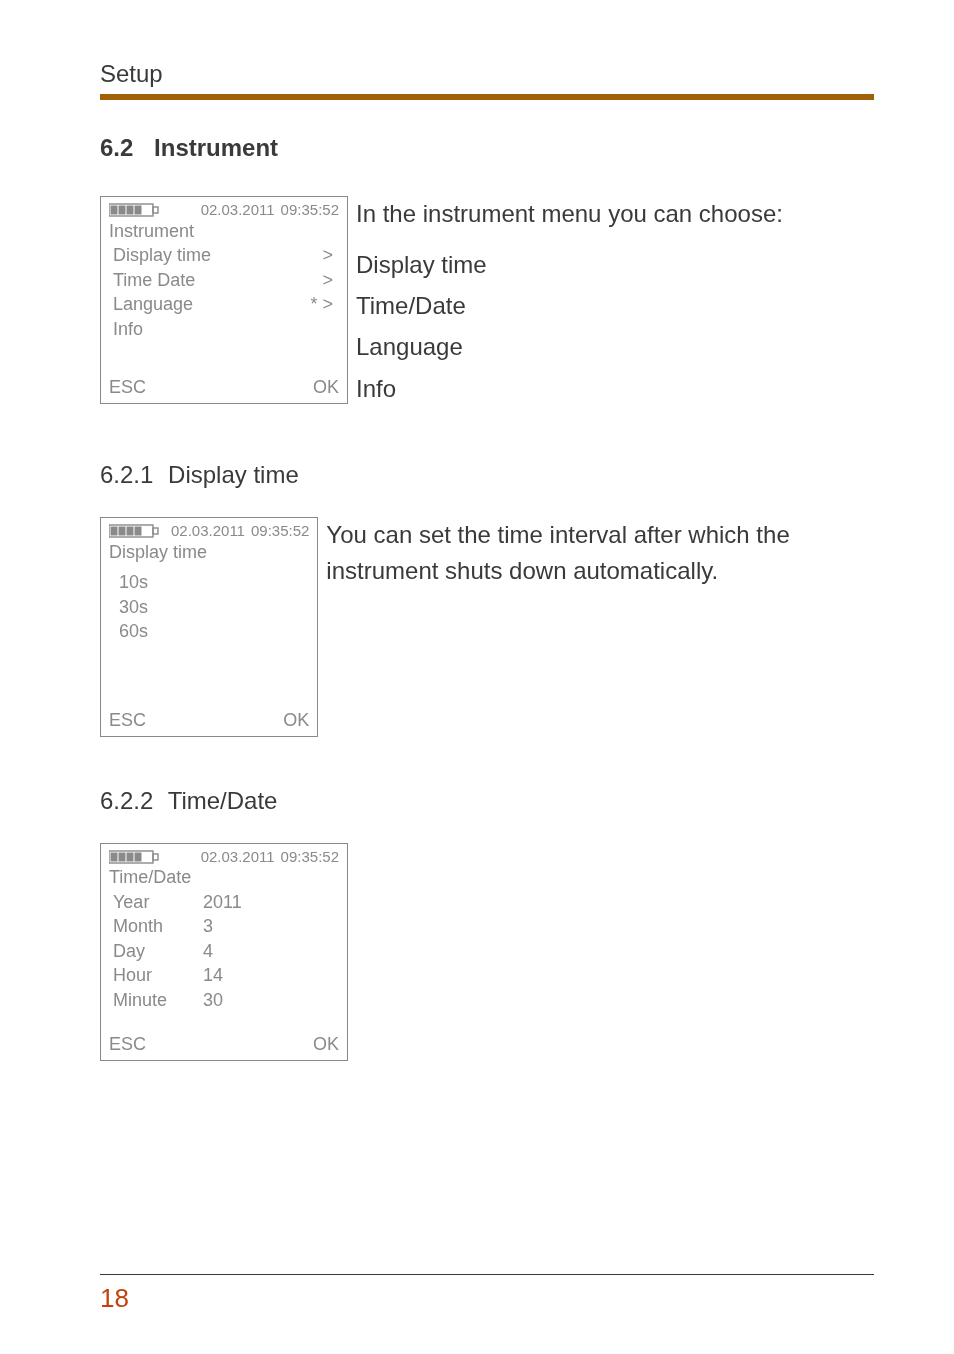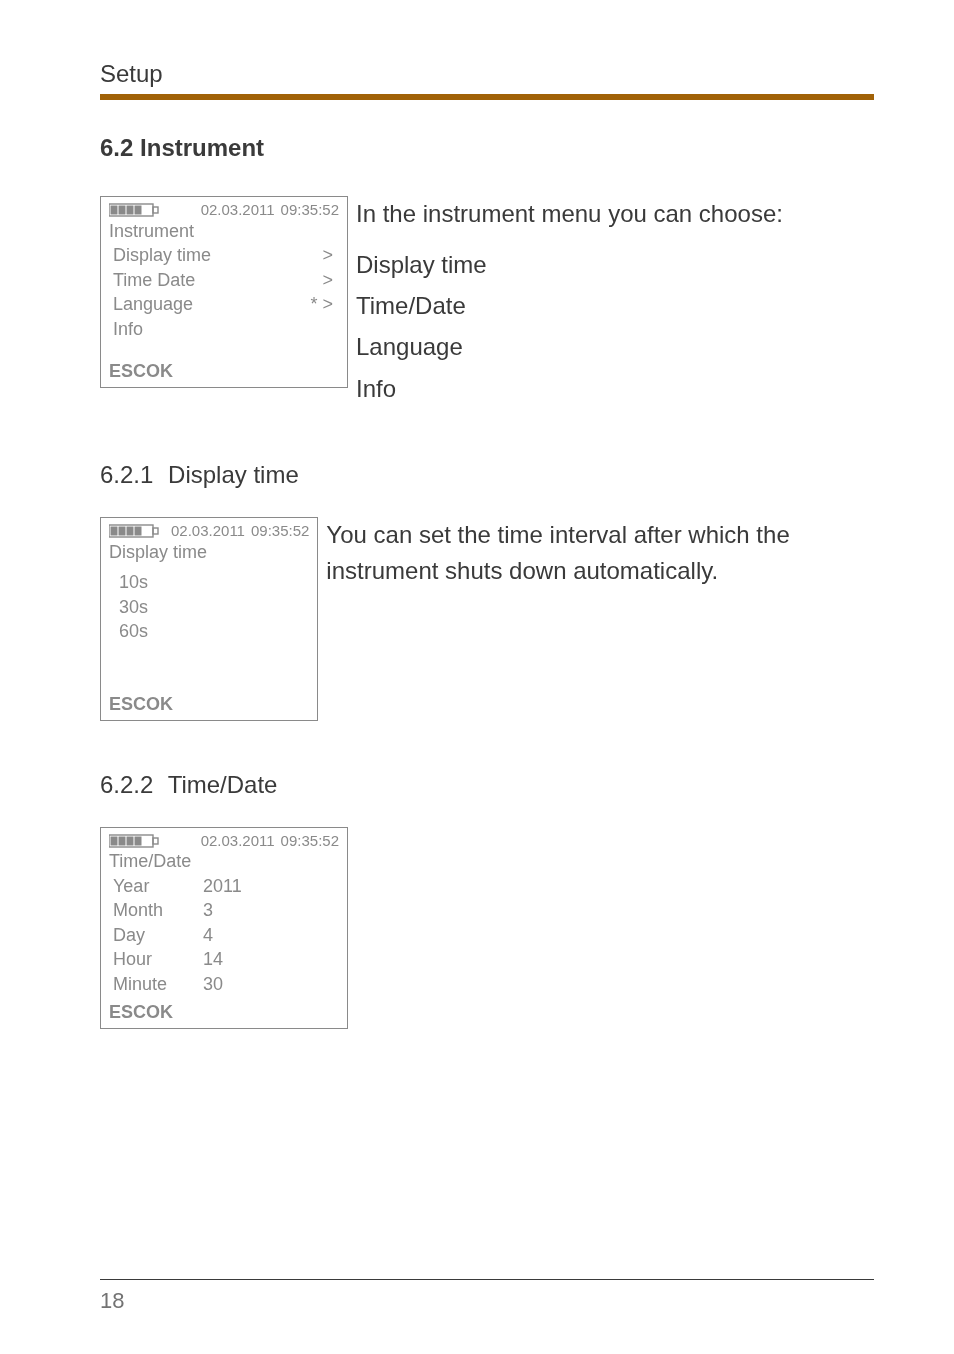--- a/index.html
+++ b/index.html
@@ -23,21 +23,21 @@
     border-bottom: 6px solid #a16207;
     padding-bottom: 6px;
     margin-bottom: 34px;
   }
   h2.section-title {
     font-weight: bold;
     font-size: 24px;
     margin: 0 0 34px 0;
     color: #3a3a3a;
   }
-  h2.section-title .num { display:inline-block; }
+  h2.section-title .num { display:inline-block; margin-right: 14px; }
 
   h3.subsection {
     font-weight: normal;
     font-size: 24px;
     margin: 50px 0 28px 0;
     color: #3a3a3a;
   }
   h3.subsection .num { display:inline-block; margin-right: 8px; }
 
   
@@ -83,24 +83,23 @@
   }
   .lcd .row {
     display:flex; justify-content:space-between;
   }
   .lcd .row .label { flex:1; }
   .lcd .row .mark  { width: 30px; text-align:right; padding-right:4px;}
   .lcd .row3 { display:flex; }
   .lcd .row3 .c1 { width: 90px; }
   .lcd .row3 .c2 { width: 80px; }
   .lcd .footer {
-    display:flex; 
+    display:flex; justify-content:space-between;
     border-top: none;
-    margin-top:4px;
-    font-weight:bold;
+    margin-top:20px;
   }
 
   
   .bat-svg rect, .bat-svg line { stroke:#8a8a8a; }
 
   
   .rhs {
     font-size: 24px;
     color:#3a3a3a;
     line-height: 1.5;
@@ -113,22 +112,22 @@
   .lcd.td   .body { min-height: 120px; }
 
   
   .pgfoot {
     position:absolute;
     bottom: 40px;
     left: 100px;
     right: 80px;
     border-top: 1.5px solid #3a3a3a;
     padding-top: 8px;
-    font-size: 22px;
-    color:#737373;
+    font-size: 26px;
+    color:#c2410c;
   }
 </style>
 </head>
 <body>
 
 <div class="page">
   <div class="running-head">Setup</div>
 
   <h2 class="section-title">
     <span class="num">6.2</span>

